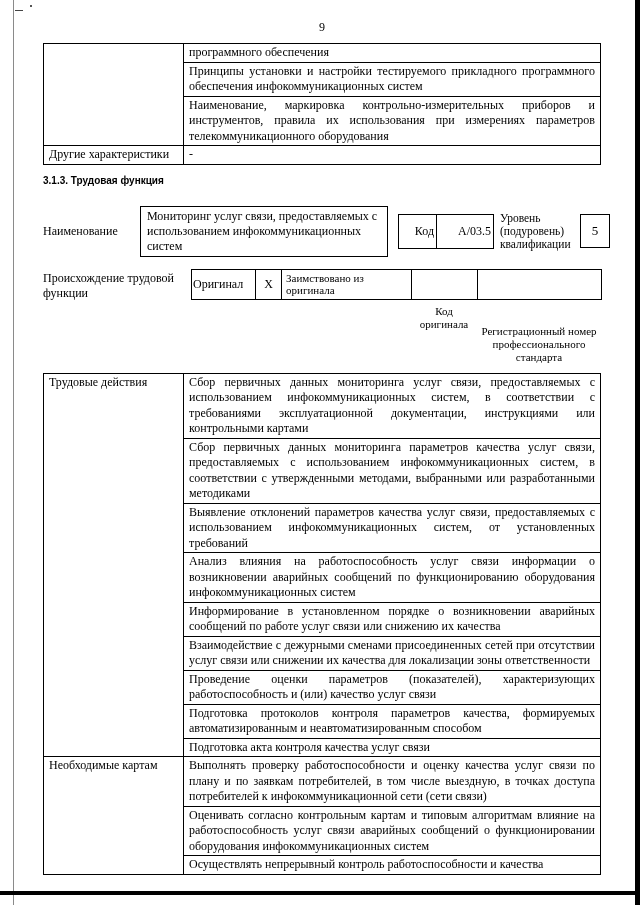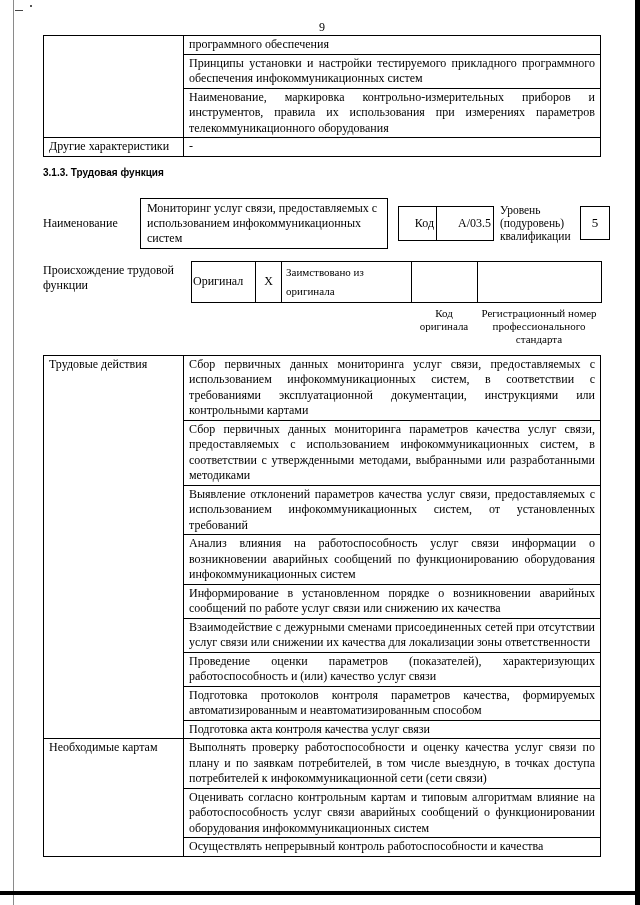--- a/index.html
+++ b/index.html
@@ -7,21 +7,21 @@
   .page {
     position:relative; width:640px; height:905px; background:#ffffff;
     font-family:"Liberation Serif", serif; color:#000; overflow:hidden;
     margin:0 auto;
   }
   .content { position:absolute; left:43px; top:0; width:558px; }
   .page-number { text-align:center; font-size:12px; padding-top:20px; }
 
   .doc-table { border-collapse:collapse; width:558px; font-size:12px; line-height:15.5px; table-layout:fixed; }
   .doc-table td { border:1px solid #000; padding:1px 5px; vertical-align:top; }
-  .cont-table { }
+  .cont-table { margin-top:8px; }
   .label-col { width:140px; }
   .text-cell { text-align:justify; }
   .label-cell { text-align:left; }
   .dash-cell { text-align:left; }
 
   .heading { font-weight:bold; font-size:10px; margin-top:10px; font-family:"Liberation Sans", sans-serif; }
 
   .fn-row { display:flex; align-items:center; margin-top:20px; font-size:12px; }
   .fn-label { width:97px; flex:none; }
   .fn-name-box { flex:none; width:248px; border:1px solid #000; padding:2px 6px; line-height:15px; min-height:50px; }
@@ -31,28 +31,28 @@
   .code-value-cell { width:57px; }
   .level-label { flex:none; width:74px; margin-left:6px; font-size:11.5px; line-height:13px; }
   .level-box { flex:none; width:30px; height:34px; border:1px solid #000; display:flex; align-items:center; justify-content:center; font-size:13px; margin-left:6px; }
 
   .origin-row { display:flex; margin-top:12px; font-size:12px; align-items:flex-start; }
   .origin-label { width:148px; flex:none; line-height:15px; padding-top:2px; }
   .origin-table { border-collapse:collapse; flex:none; }
   .origin-table td { border:1px solid #000; vertical-align:middle; height:30px; }
   .o-orig { width:64px; text-align:left; font-size:12px; }
   .o-mark { width:26px; text-align:center; font-size:12px; }
-  .o-borrowed { width:130px; font-size:11px; line-height:19px; padding:1px 4px; }
+  .o-borrowed { width:130px; font-size:11px; line-height:12px; padding:1px 4px; }
   .o-empty1 { width:66px; }
   .o-empty2 { width:124px; }
 
   .origin-captions { display:flex; font-size:11px; line-height:13px; margin-top:4px; }
   .cap-spacer { width:368px; flex:none; }
   .cap-code { width:66px; flex:none; text-align:center; }
-  .cap-reg { width:124px; flex:none; text-align:center; }
+  .cap-reg { width:124px; flex:none; text-align:center;margin-top:20px; }
 
   .main-table { margin-top:9px; }
 
   
   .edge-right { position:absolute; right:0; top:0; width:5px; height:905px; background:#000; }
   .edge-bottom { position:absolute; left:0; top:891px; width:640px; height:4px; background:#000; }
   .edge-left { position:absolute; left:13px; top:0; width:1px; height:905px; background:#8a8a8a; }
   .mark1 { position:absolute; left:15px; top:10px; width:8px; height:1px; background:#444; }
   .mark2 { position:absolute; left:30px; top:5px; width:2px; height:2px; background:#555; }
 </style>

